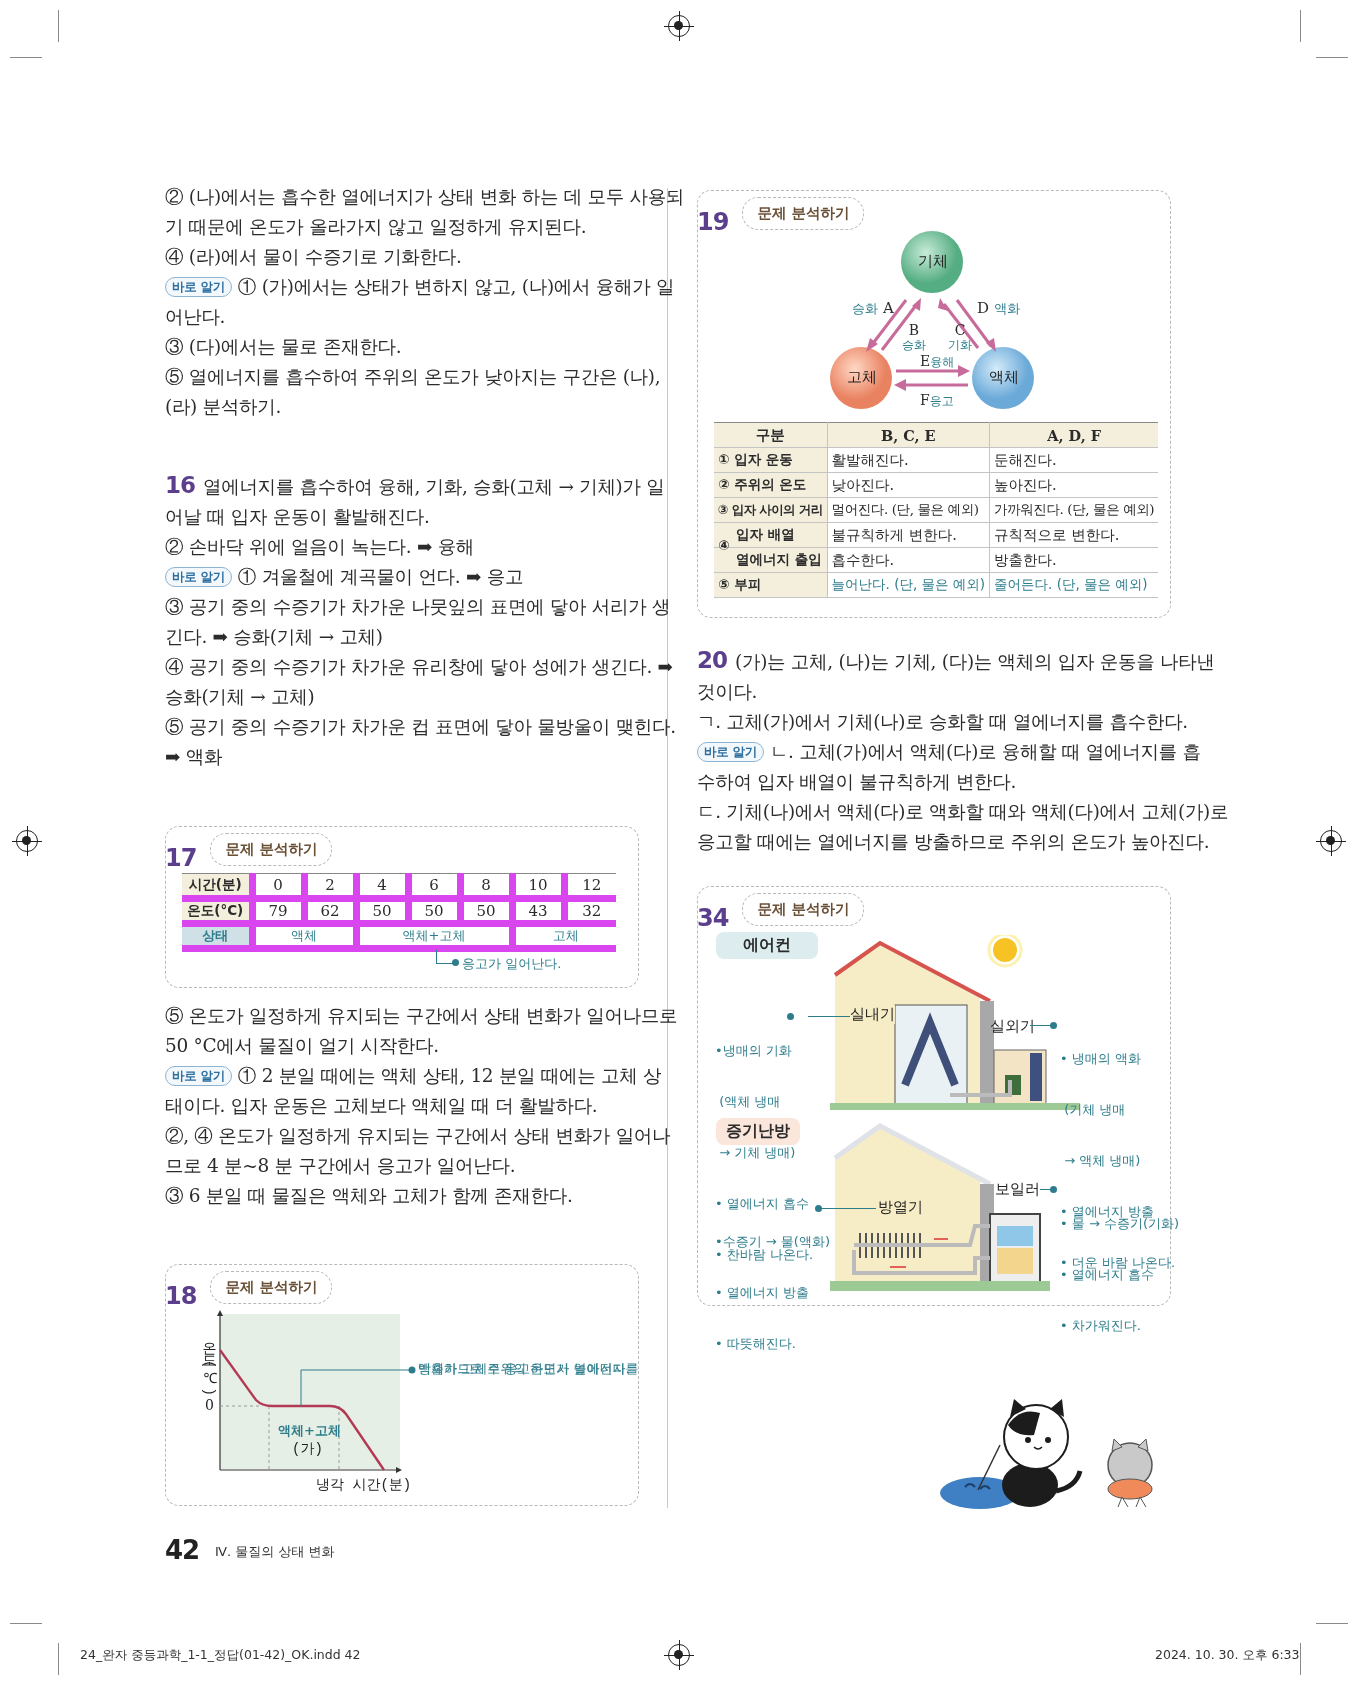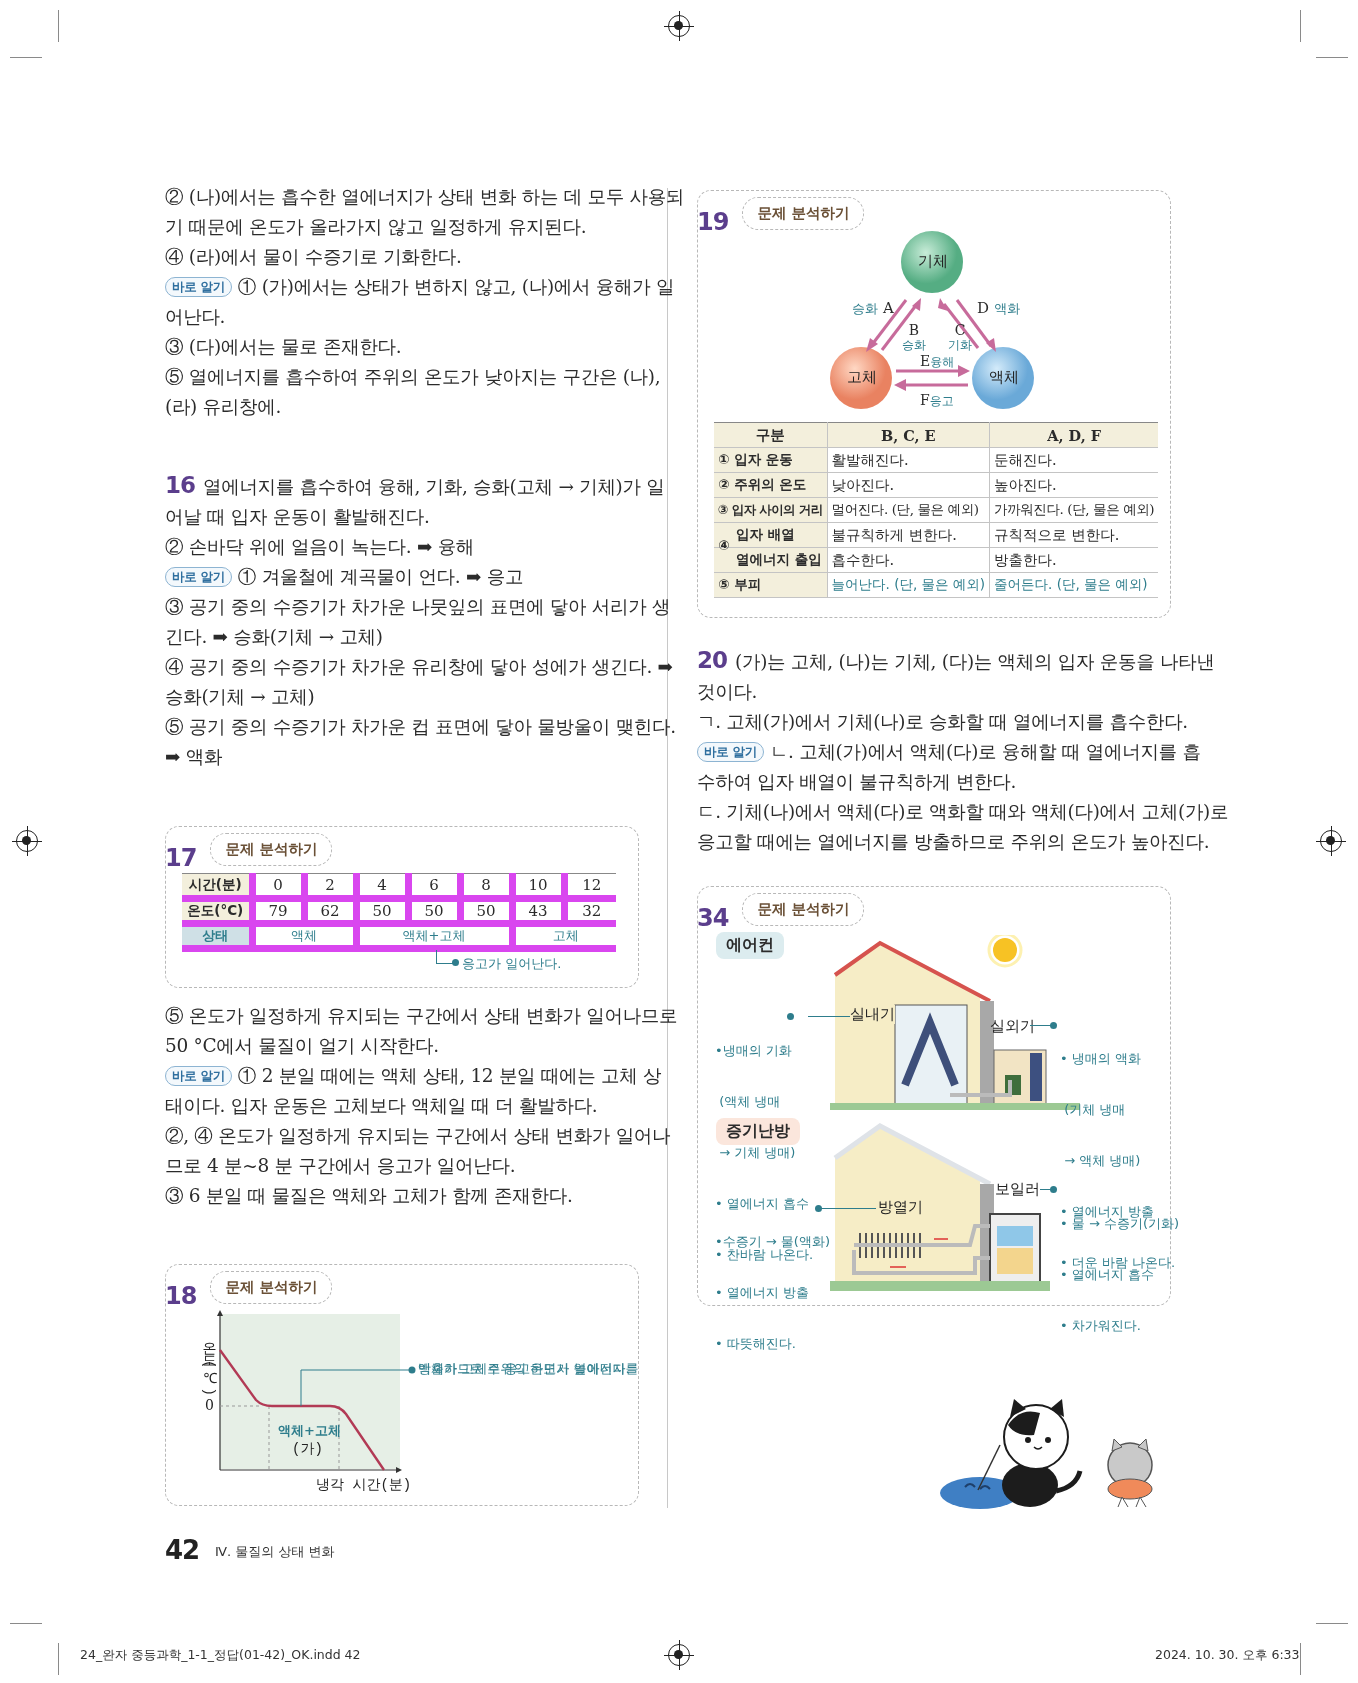--- a/index.html
+++ b/index.html
@@ -79,21 +79,21 @@
 <div class="abs" style="left:667px;top:188px;width:1px;height:1320px;background:#c8c8c8;"></div>
 
 <div class="col" style="left:165px;top:182px;">
   <p>② (나)에서는 흡수한 열에너지가 상태 변화 하는 데 모두 사용되</p>
   <p>기 때문에 온도가 올라가지 않고 일정하게 유지된다.</p>
   <p>④ (라)에서 물이 수증기로 기화한다.</p>
   <p><span class="badge">바로 알기</span><span>① (가)에서는 상태가 변하지 않고, (나)에서 융해가 일</span></p>
   <p>어난다.</p>
   <p>③ (다)에서는 물로 존재한다.</p>
   <p>⑤ 열에너지를 흡수하여 주위의 온도가 낮아지는 구간은 (나),</p>
-  <p>(라) 유리창에.</p>
+  <p>(라) 분석하기.</p>
 </div>
 
 <div class="col" style="left:165px;top:470px;">
   <p><span class="qnum">16</span><span>열에너지를 흡수하여 융해, 기화, 승화(고체 → 기체)가 일</span></p>
   <p>어날 때 입자 운동이 활발해진다.</p>
   <p>② 손바닥 위에 얼음이 녹는다. ➡ 융해</p>
   <p><span class="badge">바로 알기</span><span>① 겨울철에 계곡물이 언다. ➡ 응고</span></p>
   <p>③ 공기 중의 수증기가 차가운 나뭇잎의 표면에 닿아 서리가 생</p>
   <p>긴다. ➡ 승화(기체 → 고체)</p>
   <p>④ 공기 중의 수증기가 차가운 유리창에 닿아 성에가 생긴다. ➡</p>
@@ -286,21 +286,21 @@
   <p>ㄷ. 기체(나)에서 액체(다)로 액화할 때와 액체(다)에서 고체(가)로</p>
   <p>응고할 때에는 열에너지를 방출하므로 주위의 온도가 높아진다.</p>
 </div>
 
 <div class="abox" style="left:697px;top:886px;width:474px;height:420px;"></div>
 <div class="abox-head" style="left:697px;top:886px;">
   <span class="abox-num">34</span>
   <span class="abox-tag">문제 분석하기</span>
 </div>
 
-<div class="abs sans" style="left:716px;top:932px;background:#dcecef;border-radius:8px;padding:3px 10px;font-weight:bold;font-size:16px;">에어컨</div>
+<div class="abs sans" style="left:716px;top:932px;background:#dcecef;border-radius:8px;padding:3px 27px;font-weight:bold;font-size:16px;">에어컨</div>
 <div class="abs" style="left:830px;top:935px;width:250px;height:175px;">
   <svg width="250" height="175" viewBox="0 0 250 175">
     <polygon points="5,40 50,10 150,60 150,175 5,175" fill="#f6edc6"></polygon>
     <polyline points="5,40 50,8 160,66" fill="none" stroke="#d6534e" stroke-width="4"></polyline>
     <rect x="150" y="66" width="14" height="109" fill="#a8a8a8"></rect>
     <rect x="65" y="70" width="72" height="100" fill="#e9f1f5" stroke="#555"></rect>
     <polyline points="75,150 100,88 125,150" fill="none" stroke="#3e4f7a" stroke-width="8"></polyline>
     <rect x="164" y="115" width="52" height="55" fill="#f2e4c4" stroke="#666"></rect>
     <rect x="200" y="118" width="12" height="48" fill="#3d5080"></rect>
     <rect x="175" y="140" width="16" height="20" fill="#3f6e3c"></rect>

